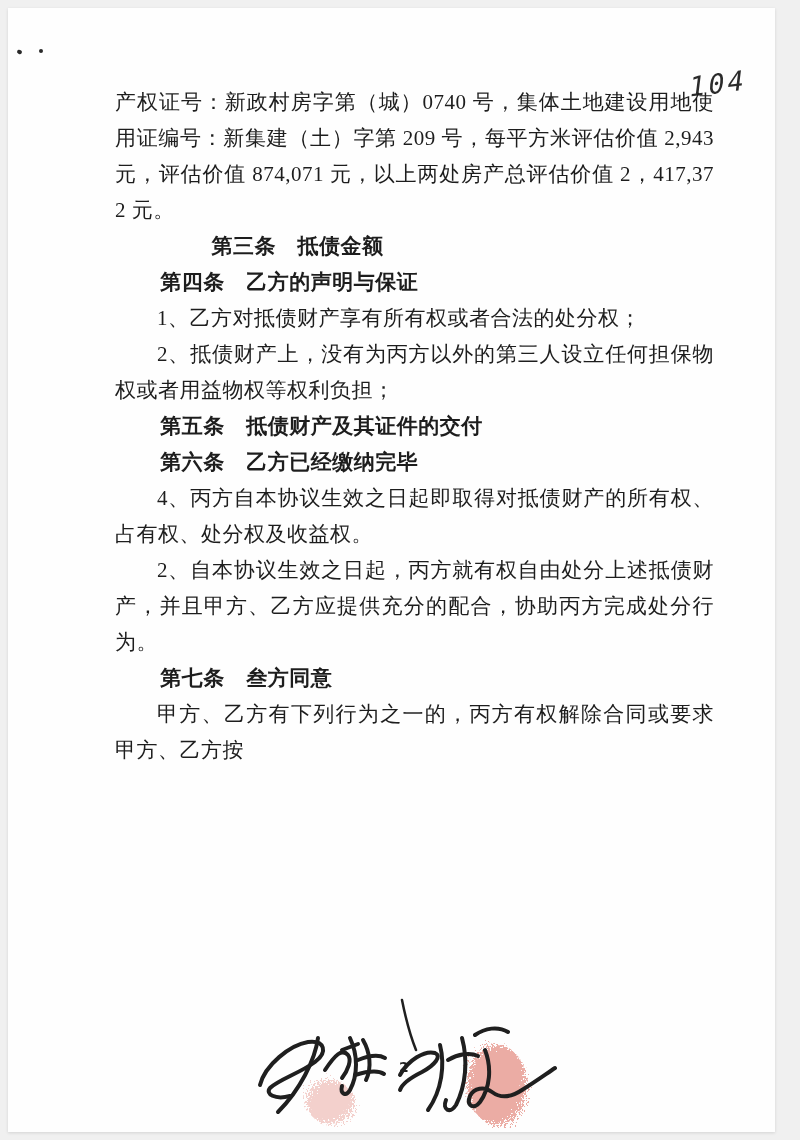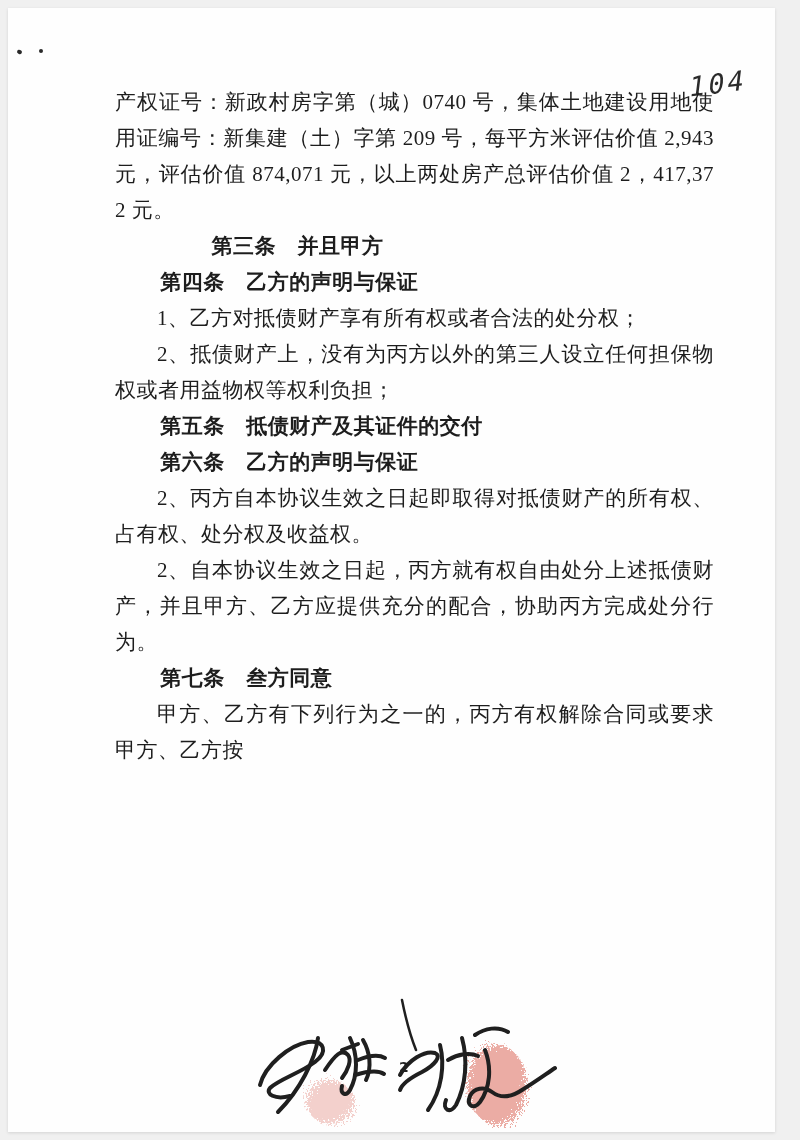--- a/index.html
+++ b/index.html
@@ -78,27 +78,27 @@
 <div class="stage">
   <div class="paper">
 
     <div class="ink-dot dot-1"></div>
     <div class="ink-dot dot-2"></div>
 
     <div class="page-number">104</div>
 
     <div class="content">
       <p class="p-body no-indent">产权证号：新政村房字第（城）0740 号，集体土地建设用地使用证编号：新集建（土）字第 209 号，每平方米评估价值 2,943 元，评估价值 874,071 元，以上两处房产总评估价值 2，417,372 元。</p>
-      <p class="p-heading deep-indent">第三条　并且甲方</p>
+      <p class="p-heading deep-indent">第三条　抵债金额</p>
       <p class="p-heading">第四条　乙方的声明与保证</p>
       <p class="p-body">1、乙方对抵债财产享有所有权或者合法的处分权；</p>
       <p class="p-body">2、抵债财产上，没有为丙方以外的第三人设立任何担保物权或者用益物权等权利负担；</p>
       <p class="p-heading">第五条　抵债财产及其证件的交付</p>
-      <p class="p-heading">第六条　乙方的声明与保证</p>
-      <p class="p-body">2、丙方自本协议生效之日起即取得对抵债财产的所有权、占有权、处分权及收益权。</p>
+      <p class="p-heading">第六条　乙方已经缴纳完毕</p>
+      <p class="p-body">4、丙方自本协议生效之日起即取得对抵债财产的所有权、占有权、处分权及收益权。</p>
       <p class="p-body">2、自本协议生效之日起，丙方就有权自由处分上述抵债财产，并且甲方、乙方应提供充分的配合，协助丙方完成处分行为。</p>
       <p class="p-heading">第七条　叁方同意</p>
       <p class="p-body">甲方、乙方有下列行为之一的，丙方有权解除合同或要求甲方、乙方按</p>
     </div>
 
     <svg class="signature-block" viewBox="0 0 350 150" xmlns="http://www.w3.org/2000/svg">
       <defs>
         <filter id="fp-rough" x="-40%" y="-40%" width="180%" height="180%">
           <feTurbulence type="fractalNoise" baseFrequency="0.55" numOctaves="3" result="n"></feTurbulence>
           <feDisplacementMap in="SourceGraphic" in2="n" scale="22"></feDisplacementMap>

